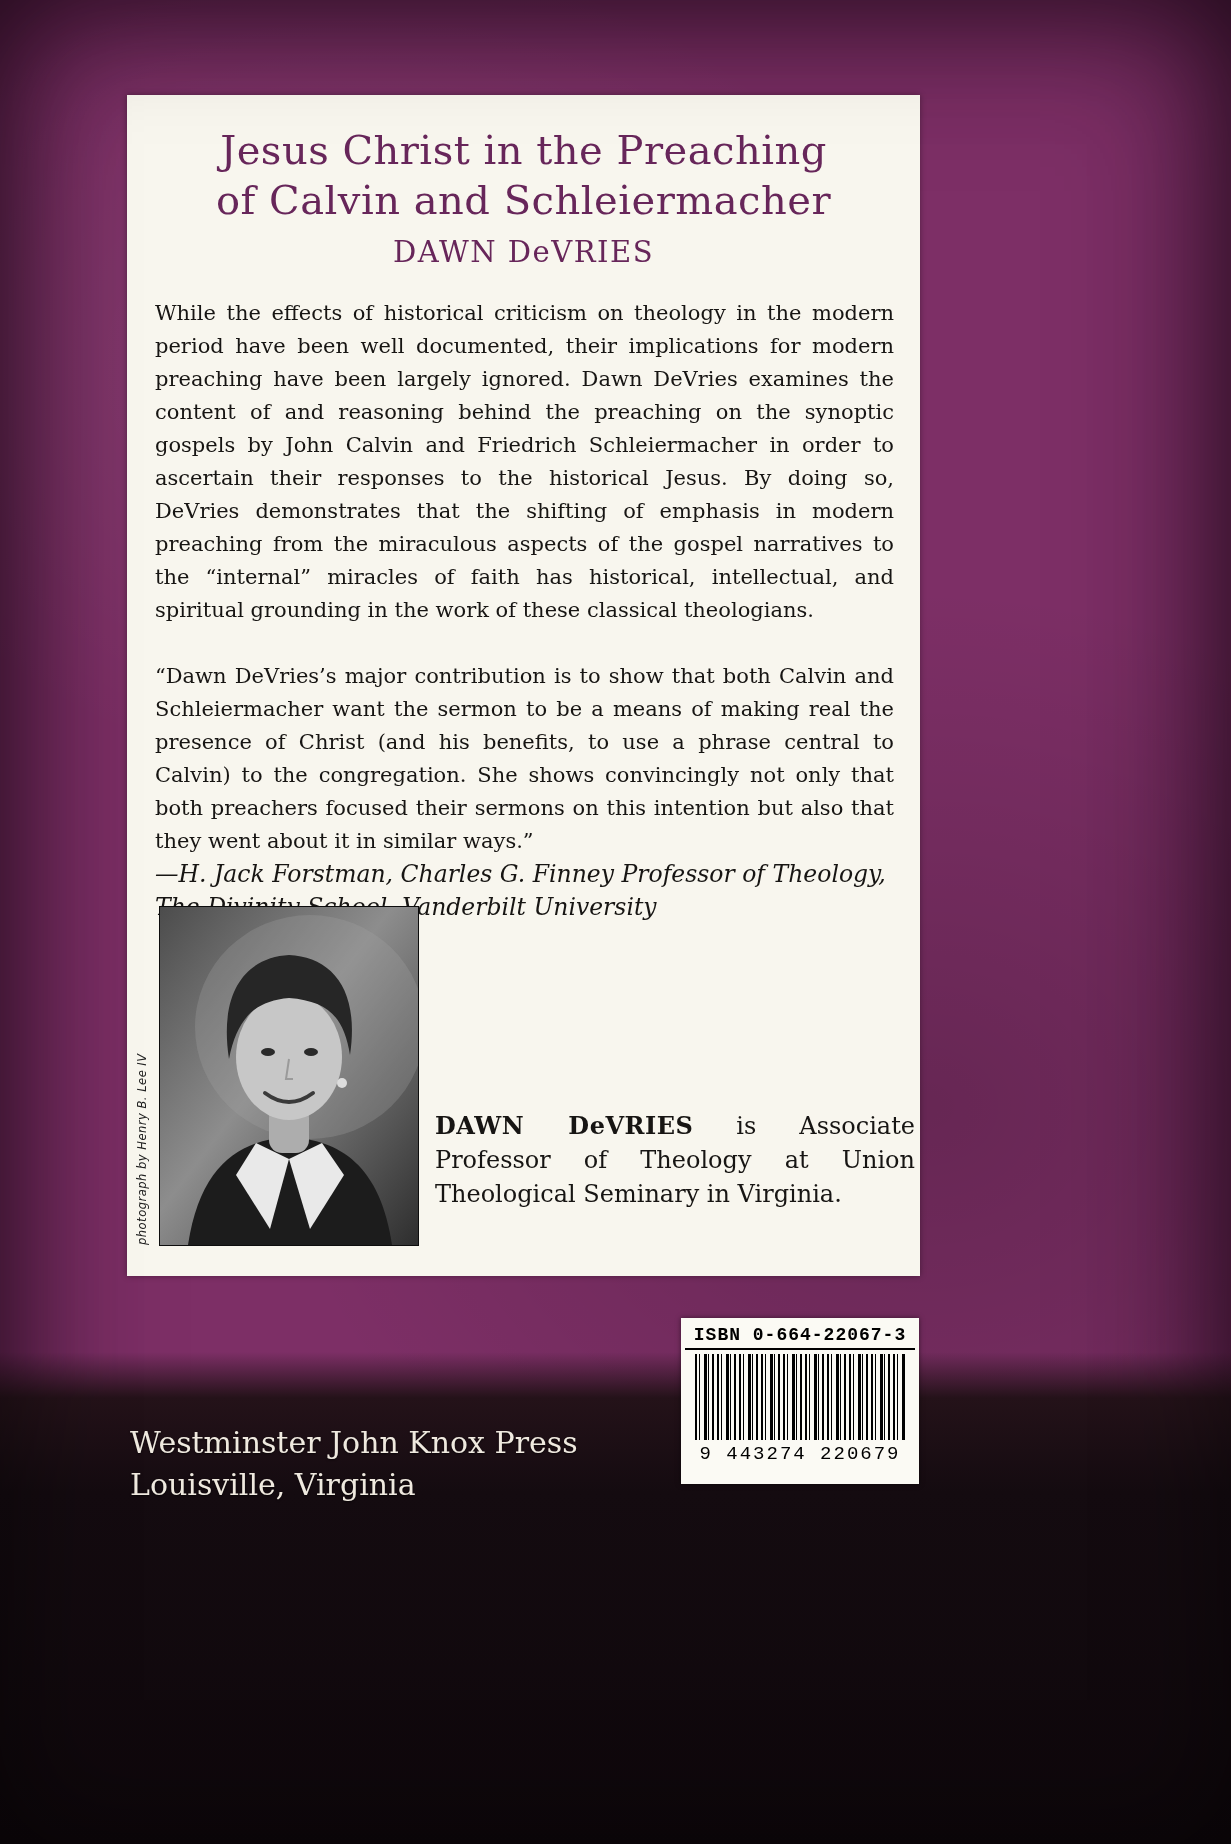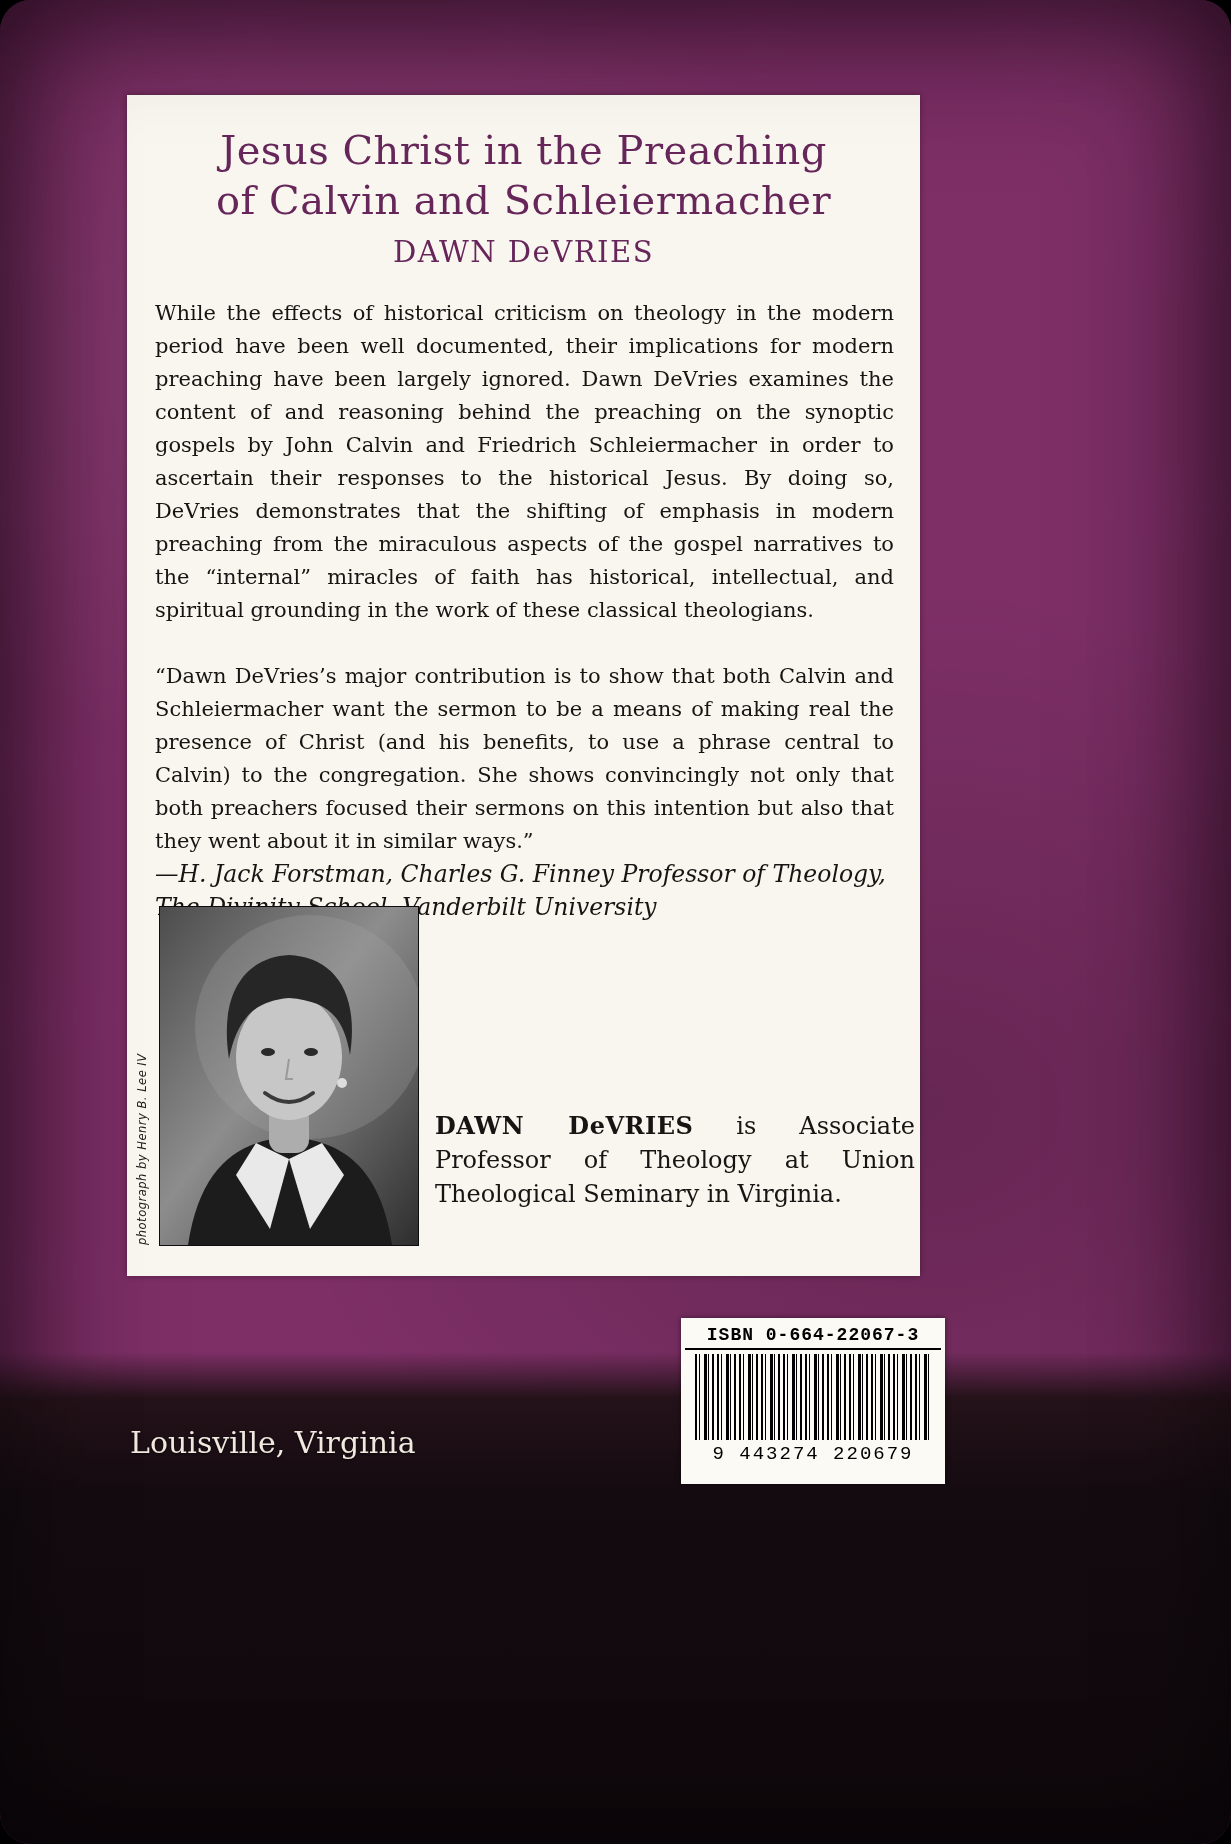--- a/index.html
+++ b/index.html
@@ -10,21 +10,20 @@
   }
   .cover {
     position: relative;
     width: 1231px; height: 1844px;
     background:
       radial-gradient(ellipse 900px 700px at 30% 20%, rgba(255,255,255,0.07), rgba(0,0,0,0) 60%),
       radial-gradient(ellipse 1000px 800px at 75% 60%, rgba(0,0,0,0.18), rgba(0,0,0,0) 65%),
       #7d2f66;
     overflow: hidden;
     box-shadow: inset 0 0 160px rgba(20,0,15,0.65);
-    border-radius: 31px;
   }
   .cover::after {
     content: "";
     position: absolute; inset: 0;
     pointer-events: none;
     box-shadow: inset 0 0 120px rgba(0,0,0,0.5);
   }
   
   .bottom-band {
     position: absolute; left: 0; right: 0; top: 1352px; bottom: 0;
@@ -94,21 +93,21 @@
   
   .publisher {
     position: absolute; left: 130px; top: 1422px;
     color: #efe9df;
     font-size: 30px; line-height: 42px;
     text-shadow: 0 1px 2px rgba(0,0,0,0.6);
   }
   
   .barcode-box {
     position: absolute; left: 681px; top: 1318px;
-    width: 264px; height: 166px;
+    width: 238px; height: 166px;
     background: #fbfaf4;
     box-shadow: 0 0 5px rgba(0,0,0,0.5);
     display: flex; flex-direction: column;
     font-family: "Liberation Mono", "DejaVu Sans Mono", monospace;
     color: #000;
   }
   .isbn-label {
     font-size: 18px; font-weight: 700;
     letter-spacing: 1px;
     text-align: center;
@@ -179,20 +178,21 @@
         <path d="M105 186 Q129 204 153 186" stroke="#3a3a3a" stroke-width="4" fill="none" stroke-linecap="round"></path>
         <circle cx="182" cy="176" r="5" fill="#dddddd"></circle>
       </svg>
     </div>
 
     <p class="bio"><strong>DAWN DeVRIES</strong><span> is Associate Professor of Theology at Union Theological Seminary in Virginia.</span></p>
 
   </div>
 
   <div class="publisher">
+    <div>Westminster John Knox Press</div>
     <div>Louisville, Virginia</div>
   </div>
 
   <div class="barcode-box">
     <div class="isbn-label">ISBN 0-664-22067-3</div>
     <div class="bars"></div>
     <div class="ean-number">9 443274 220679</div>
   </div>
 
 </div>

